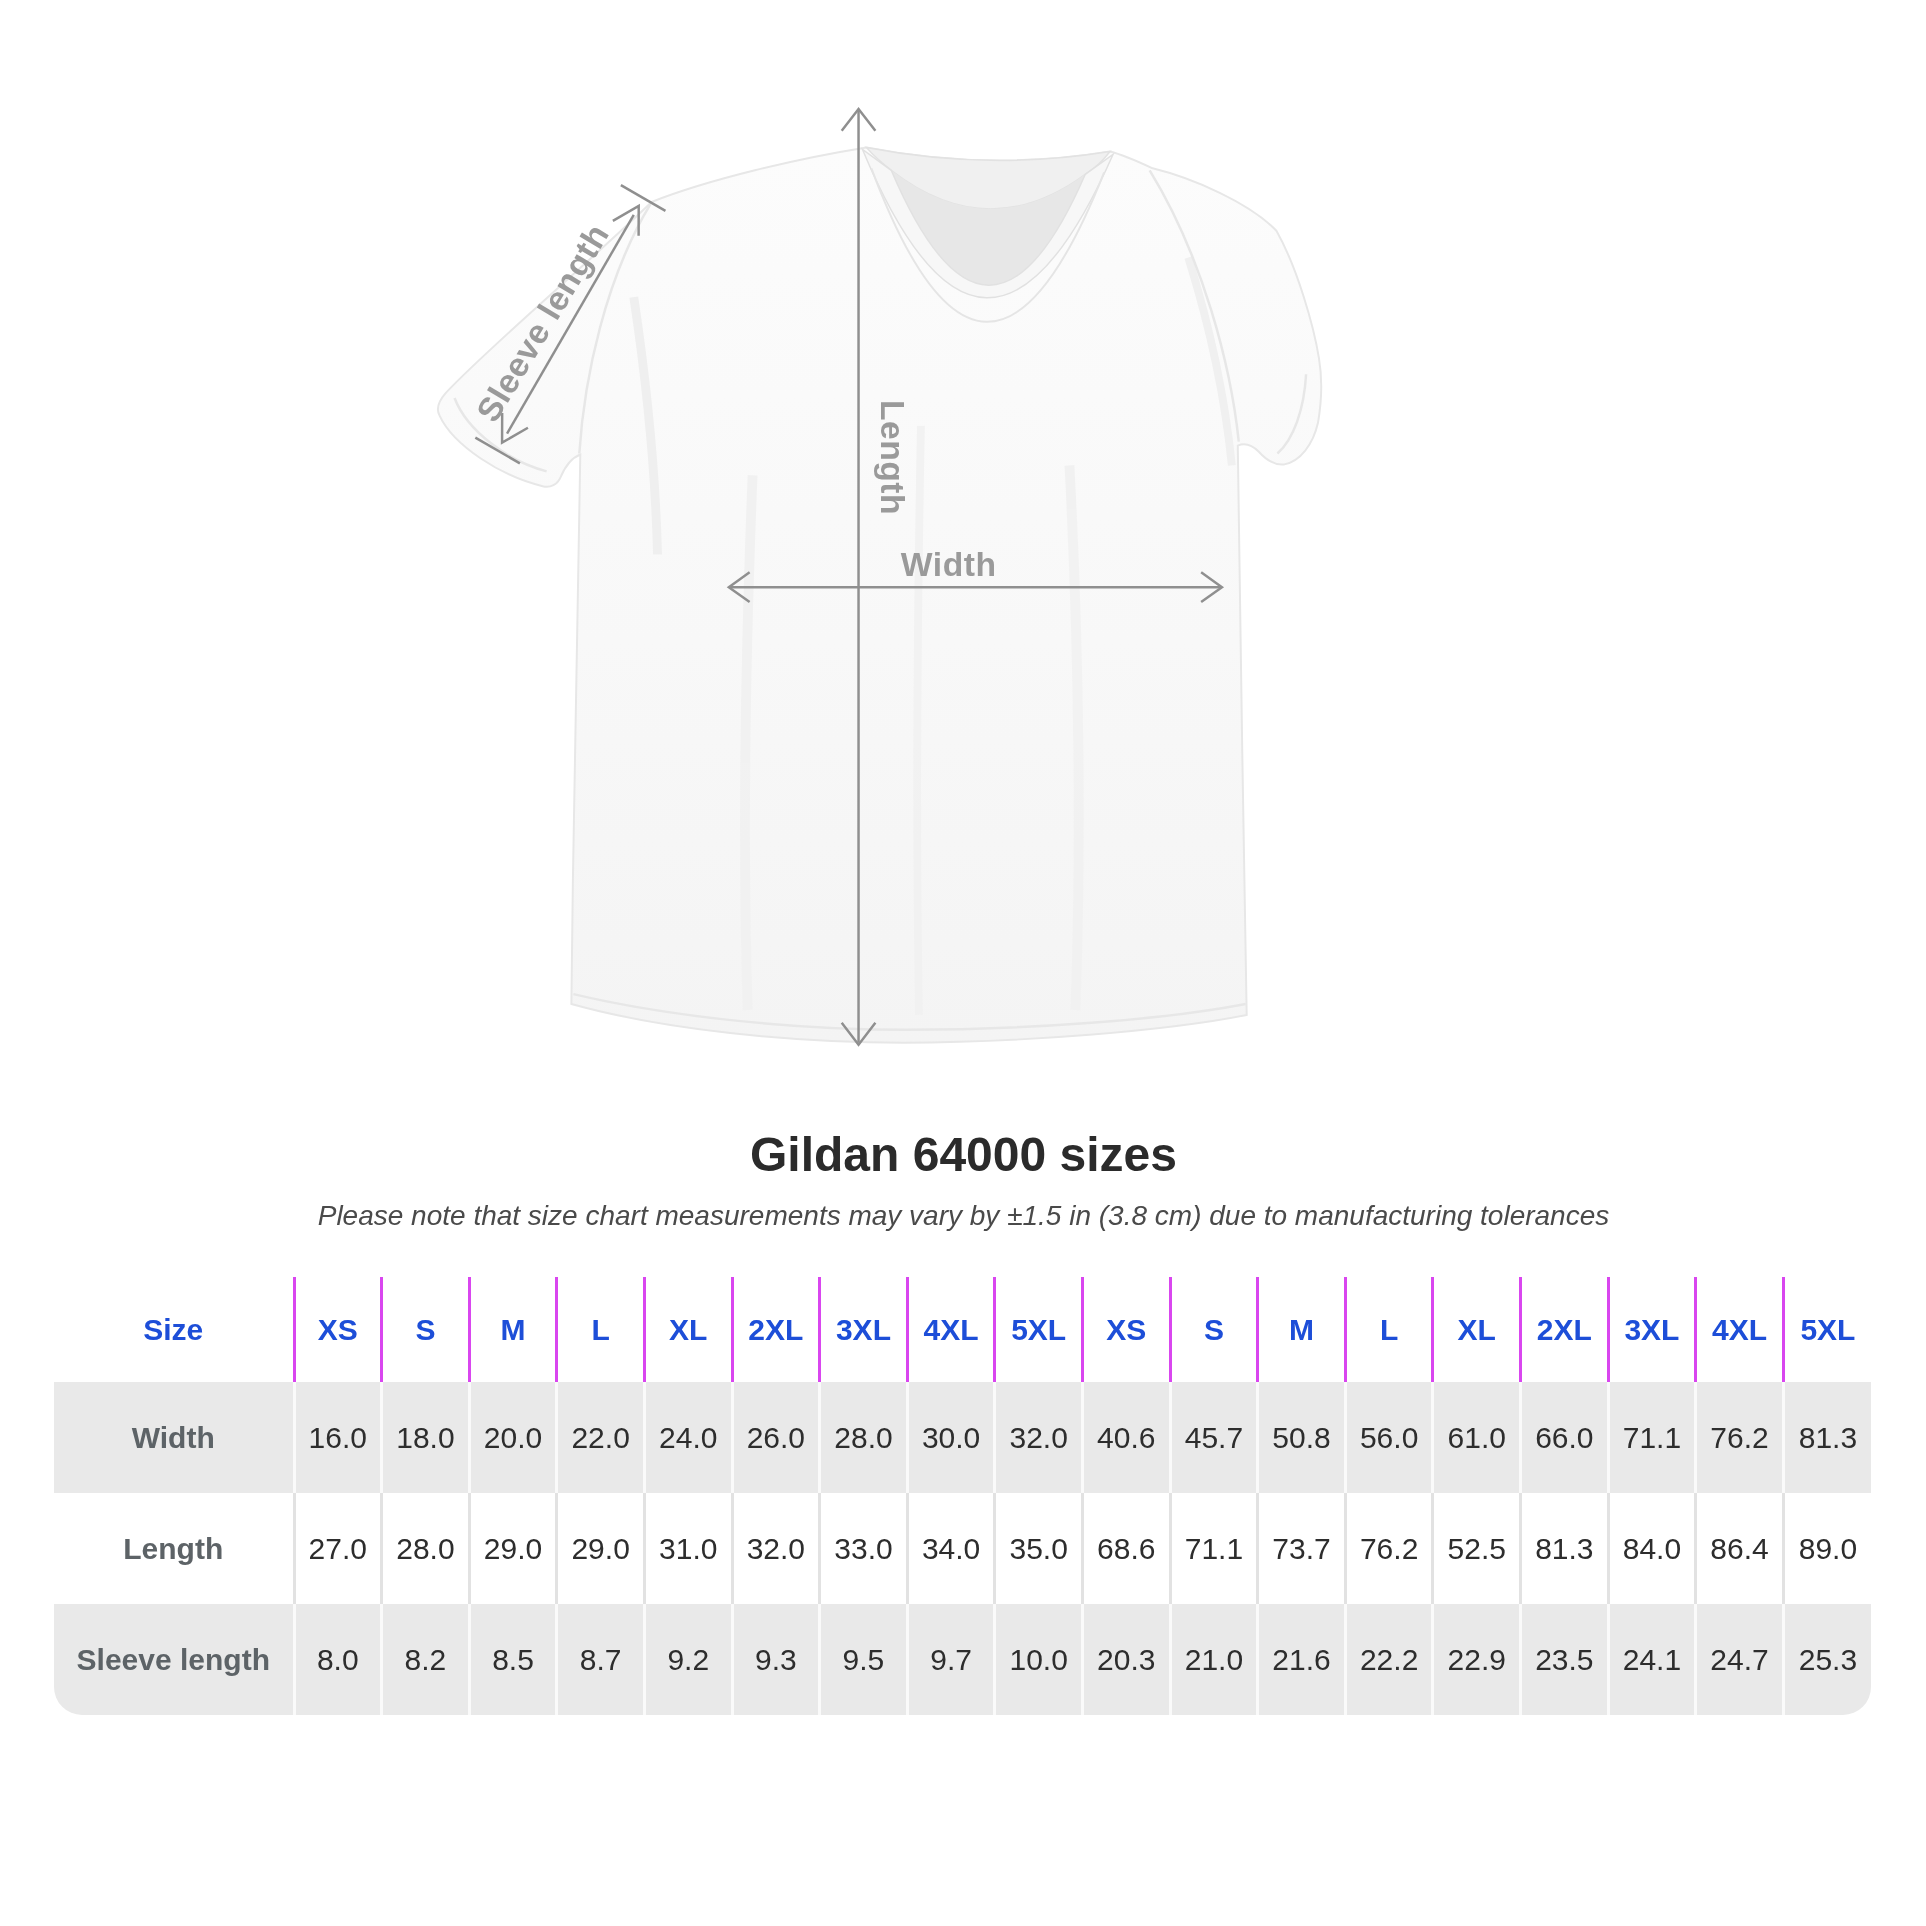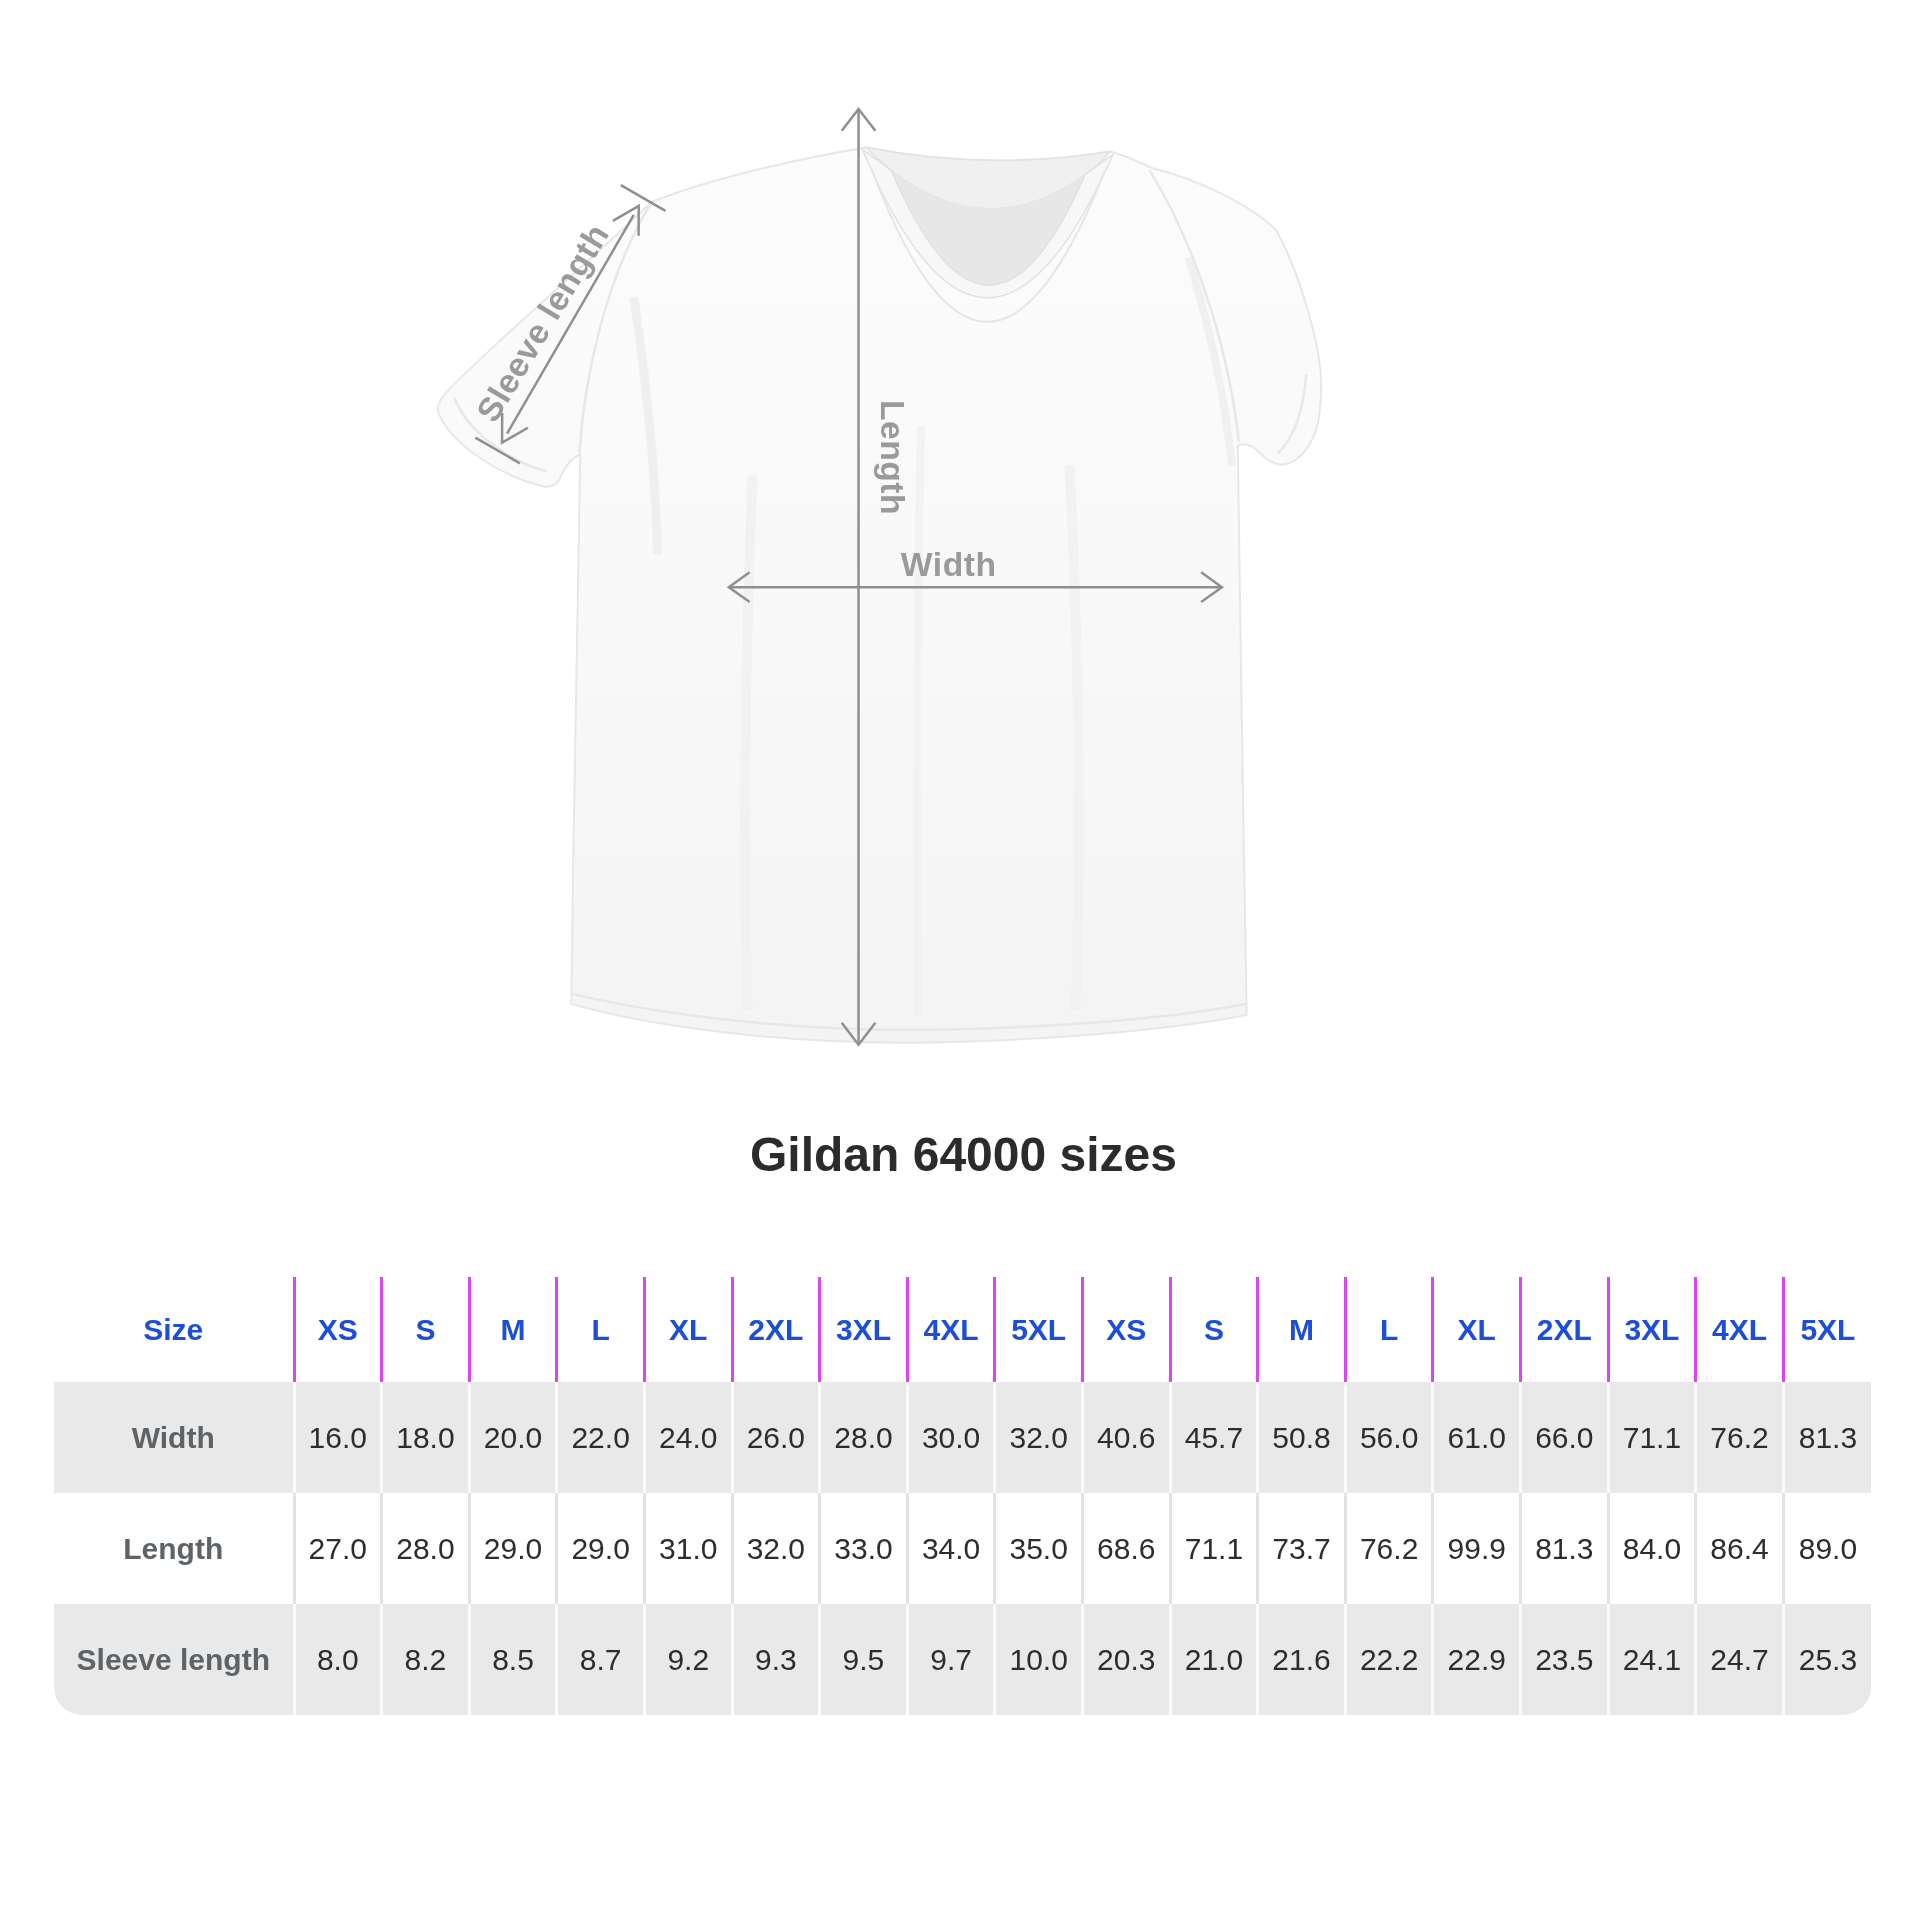--- a/index.html
+++ b/index.html
@@ -140,20 +140,21 @@
 
     <g>
       <line class="dim-line" x1="738" y1="593" x2="1232" y2="593"></line>
       <polyline class="dim-line" points="757,578 736,593 757,608"></polyline>
       <polyline class="dim-line" points="1213,578 1234,593 1213,608"></polyline>
       <text class="dim-label" x="958" y="582" text-anchor="middle">Width</text>
     </g>
   </svg>
 
   <h1 class="chart-title">Gildan 64000 sizes</h1>
+  <p class="chart-subtitle">Please note that size chart measurements may vary by ±1.5 in (3.8 cm) due to manufacturing tolerances</p>
 
   <div class="table-wrap">
     <table class="size-table">
       <colgroup>
         <col class="label-col">
         <col>
           <col>
           <col>
           <col>
           <col>
@@ -226,21 +227,21 @@
             <td>29.0</td>
             <td>31.0</td>
             <td>32.0</td>
             <td>33.0</td>
             <td>34.0</td>
             <td>35.0</td>
             <td>68.6</td>
             <td>71.1</td>
             <td>73.7</td>
             <td>76.2</td>
-            <td>99.9</td>
+            <td>52.5</td>
             <td>81.3</td>
             <td>84.0</td>
             <td>86.4</td>
             <td>89.0</td>
           </tr>
           <tr class="row-grey">
             <td class="row-label">Sleeve length</td>
             <td>8.0</td>
             <td>8.2</td>
             <td>8.5</td>

